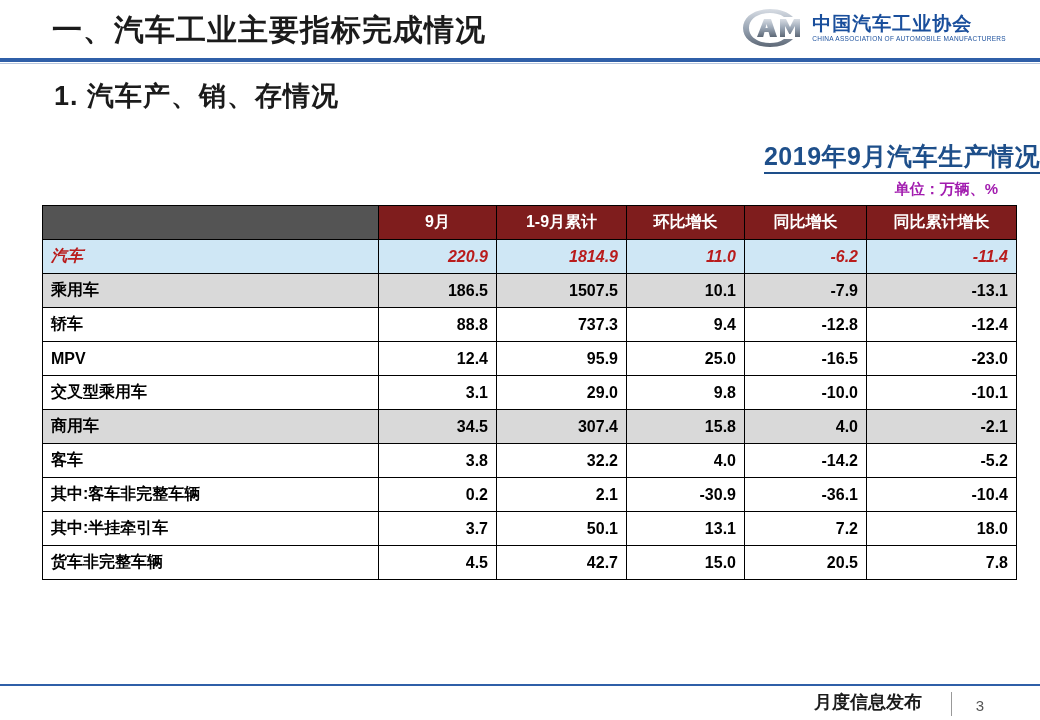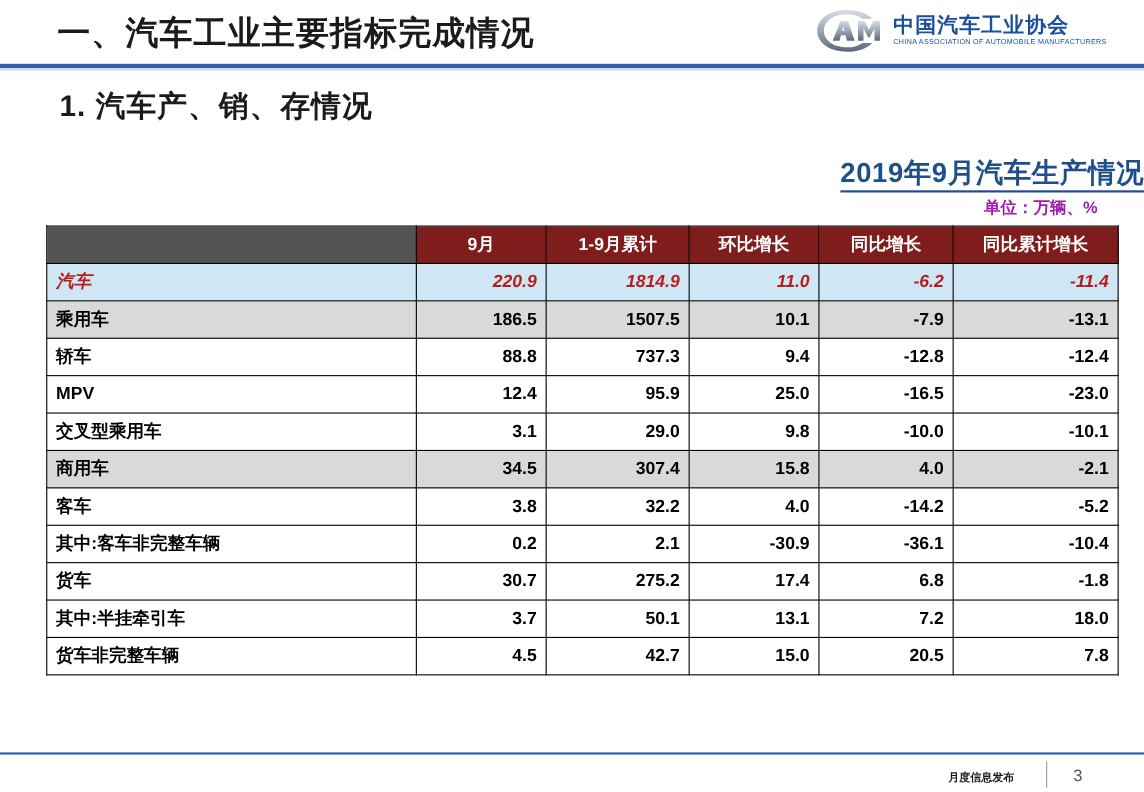--- a/index.html
+++ b/index.html
@@ -178,21 +178,21 @@
     left: 0;
     right: 0;
     bottom: 34px;
     height: 2px;
     background: #2f5fa8;
   }
   .footer-text {
     position: absolute;
     right: 118px;
     bottom: 6px;
-    font-size: 10px;
+    font-size: 18px;
     font-weight: bold;
     color: #1b1b1b;
   }
   .footer-divider {
     position: absolute;
     right: 88px;
     bottom: 4px;
     width: 1px;
     height: 24px;
     background: #999;
@@ -323,28 +323,20 @@
         </tr>
         <tr>
           <td class="label ind-3">其中:客车非完整车辆</td>
           <td class="num">0.2</td>
           <td class="num">2.1</td>
           <td class="num">-30.9</td>
           <td class="num">-36.1</td>
           <td class="num">-10.4</td>
         </tr>
         <tr>
-          <td class="label ind-2">货车</td>
-          <td class="num">30.7</td>
-          <td class="num">275.2</td>
-          <td class="num">17.4</td>
-          <td class="num">6.8</td>
-          <td class="num">-1.8</td>
-        </tr>
-        <tr>
           <td class="label ind-3">其中:半挂牵引车</td>
           <td class="num">3.7</td>
           <td class="num">50.1</td>
           <td class="num">13.1</td>
           <td class="num">7.2</td>
           <td class="num">18.0</td>
         </tr>
         <tr>
           <td class="label ind-2">货车非完整车辆</td>
           <td class="num">4.5</td>

